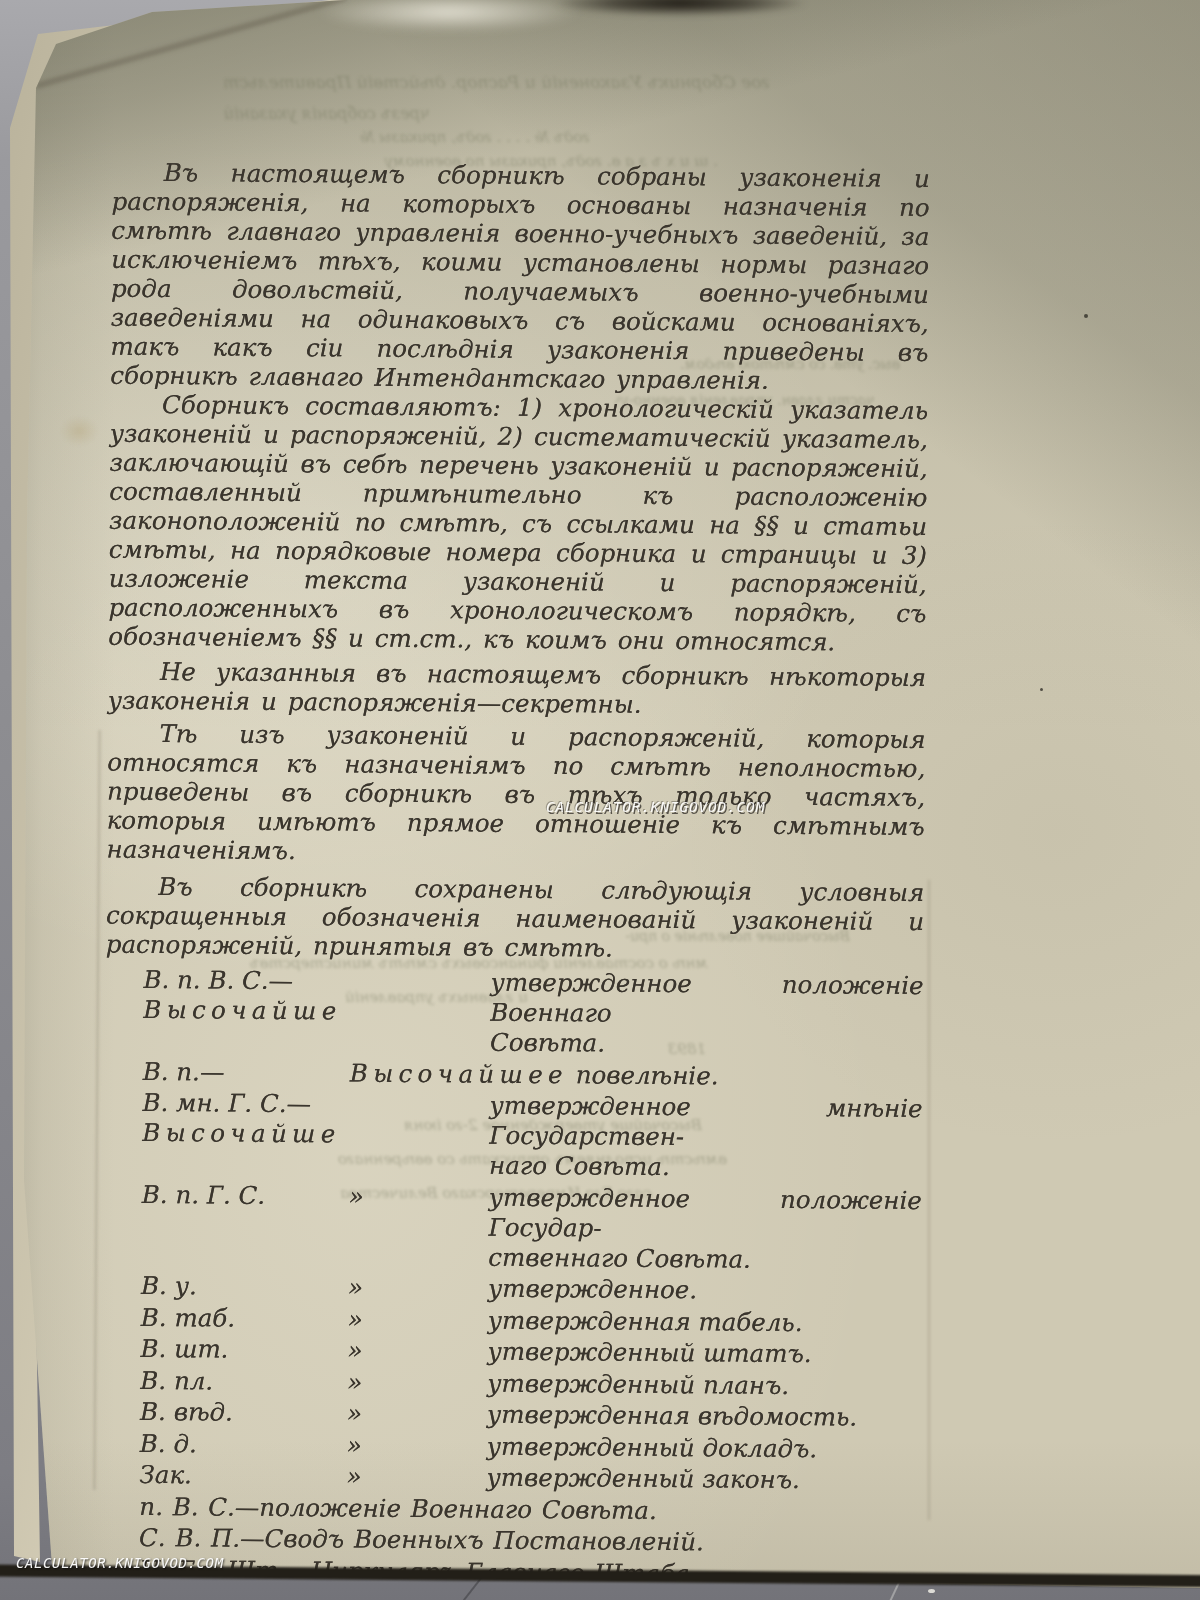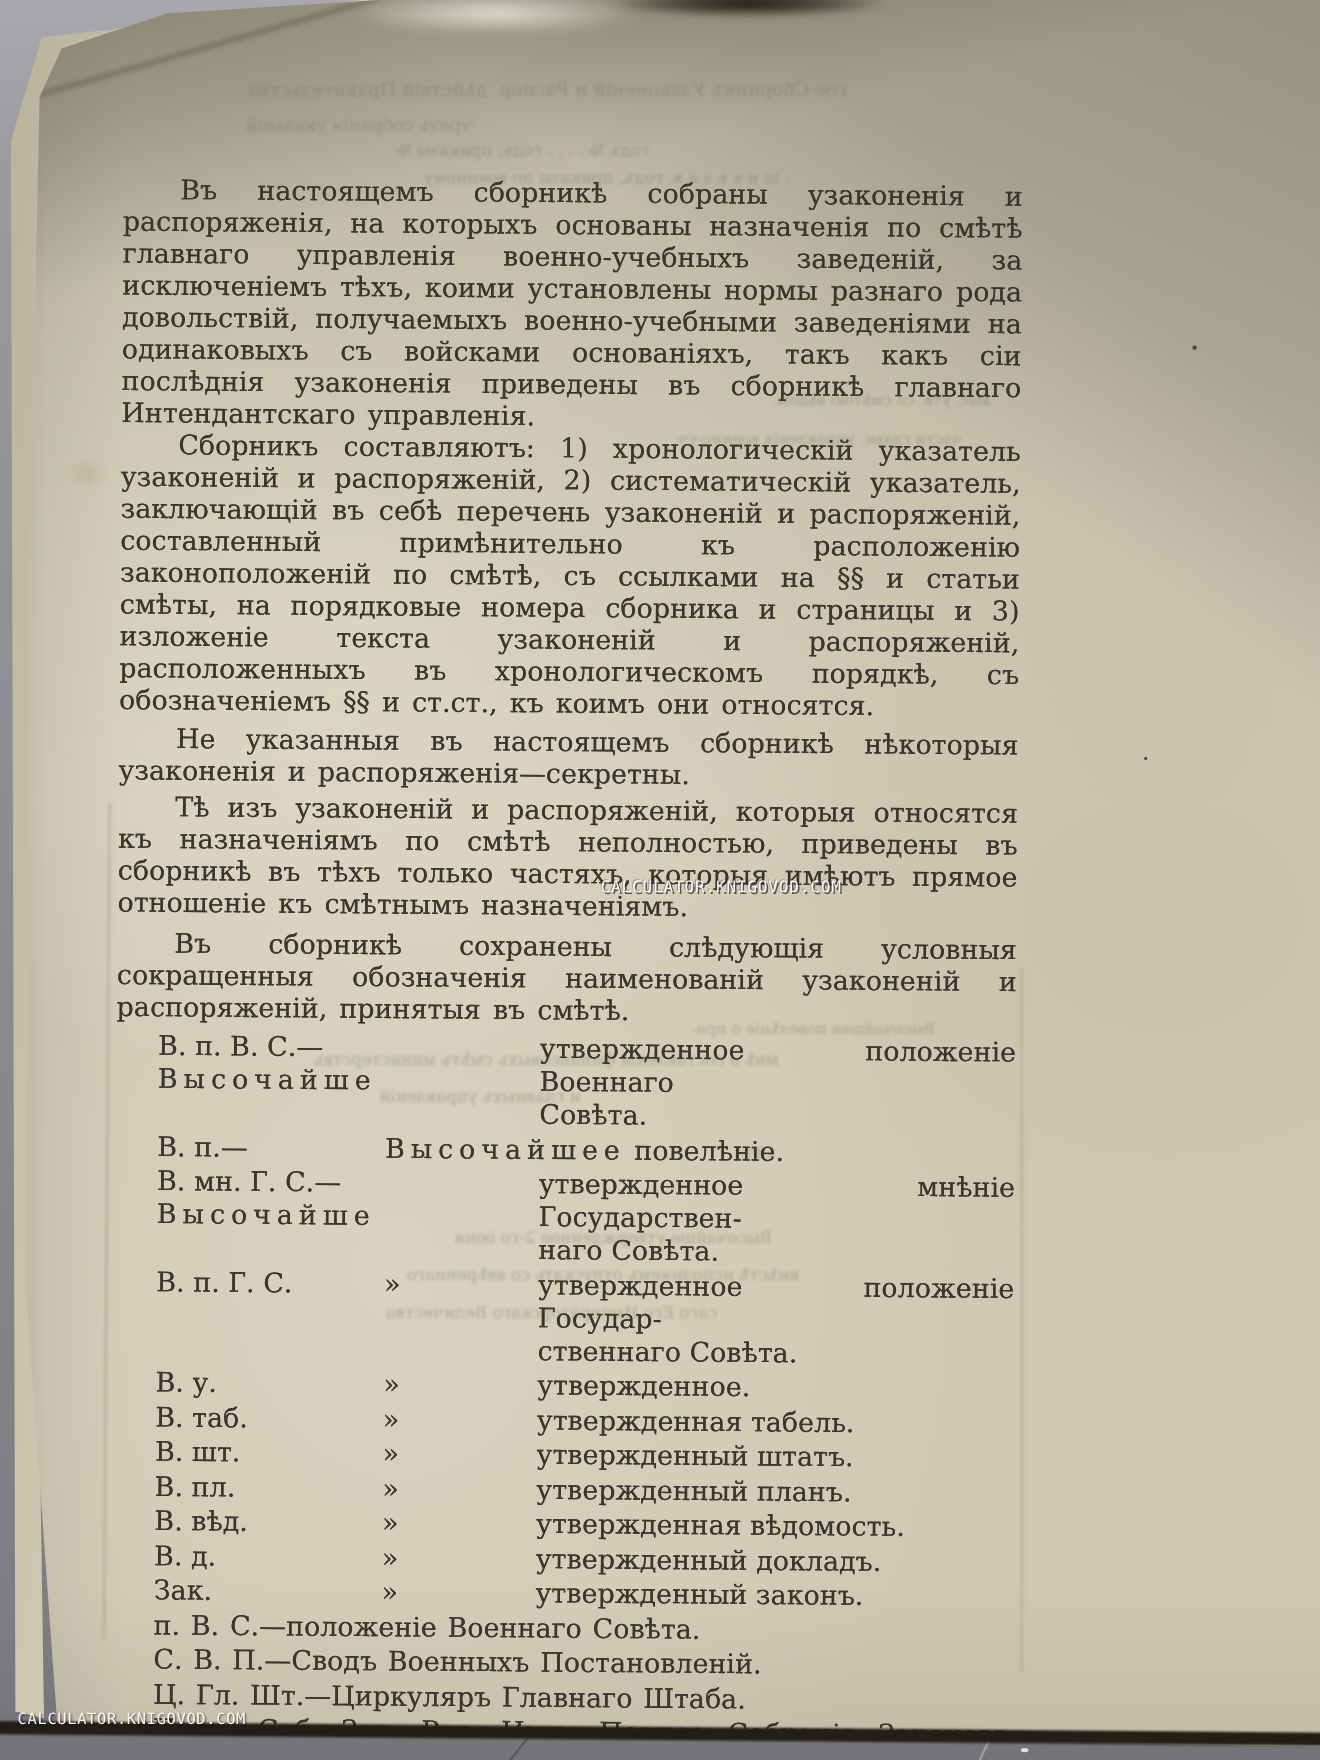--- a/index.html
+++ b/index.html
@@ -1,17 +1,17 @@
 <!DOCTYPE html>
 <html><head>
 <meta charset="utf-8">
 <style>
   html,body{margin:0;padding:0;background:#6e6e73;}
   .scene{position:relative;width:1200px;height:1600px;overflow:hidden;
-         font-family:"DejaVu Serif",serif;}
+         font-family:"DejaVu Serif",serif;font-style:italic;}
   
   .table-bg{position:absolute;inset:0;
     background:linear-gradient(to bottom,#a9a9ad 0%,#9a9a9e 10%,#8d8d91 45%,#7d7d83 92%,#737379 100%);}
   .scratch{position:absolute;background:rgba(60,60,64,0.55);filter:blur(0.6px);}
   .scratch.s1{left:470px;top:1568px;width:2px;height:46px;transform:rotate(38deg);}
   .scratch.s2{left:893px;top:1578px;width:2px;height:30px;transform:rotate(25deg);background:rgba(230,230,225,0.4);}
   .speck{position:absolute;left:928px;top:1589px;width:7px;height:4px;border-radius:50%;
     background:rgba(240,238,230,0.85);filter:blur(0.5px);}
   
   .page-under{position:absolute;inset:0;

